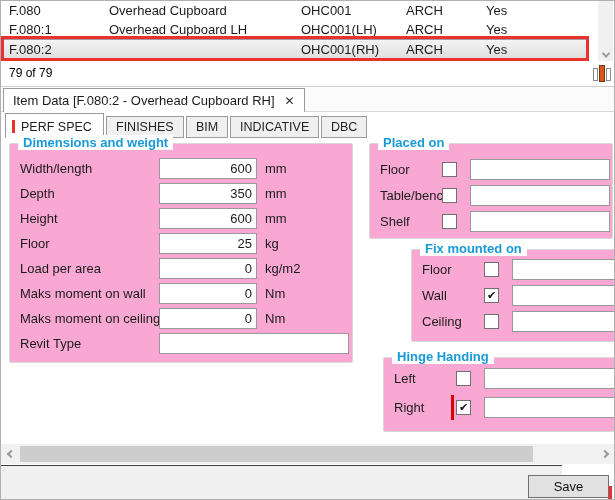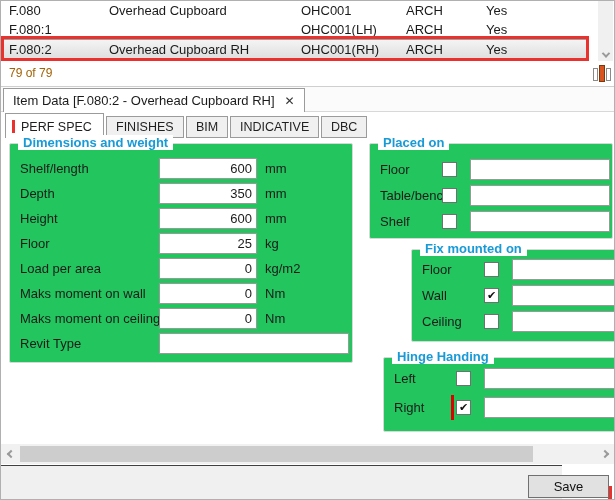--- a/index.html
+++ b/index.html
@@ -29,21 +29,21 @@
   .chv-down  { transform:rotate(45deg) translate(-1px,-1px); }
   .chv-left  { transform:rotate(135deg); }
   .chv-right { transform:rotate(-45deg); }
   
   .anno { position:absolute; border:3px solid #e9322e; pointer-events:none; }
   .anno1 { left:0; top:35px; width:588px; height:25px; }
   .anno2 { left:362px; top:348px; width:249px; height:89px; border-width:4px; }
   
   .status-bar { position:absolute; left:0; top:60px; width:613px; height:26px;
     background:#fff; border-bottom:1px solid #cfcfcf; }
-  .status-bar .count { position:absolute; left:8px; top:0; line-height:25px; font-size:12px; color:#a16207; }
+  .status-bar .count { position:absolute; left:8px; top:0; line-height:25px; font-size:12px; color:#000000; }
   .items-icon { position:absolute; left:592px; top:4px; width:18px; height:18px; cursor:pointer; }
   .items-icon i { position:absolute; display:block; }
   .items-icon .b1 { left:0;  top:3px; width:5px; height:13px; border:1px solid #8a8a8a; background:#fff; }
   .items-icon .b2 { left:6px; top:0;  width:6px; height:17px; border:1px solid #7a3a10; background:#d9531e; }
   .items-icon .b3 { left:13px; top:3px; width:5px; height:13px; border:1px solid #8a8a8a; background:#fff; }
   
   .doc-strip { position:absolute; left:0; top:86px; width:613px; height:25px;
     background:#fbfbfb; border-bottom:1px solid #d8d8d8; }
   .doc-tab { position:absolute; left:2px; top:1px; height:24px; min-width:268px;
     background:#fff; border:1px solid #9b9b9b; border-bottom:none;
@@ -52,21 +52,21 @@
   .doc-tab .close { margin-left:10px; font-size:12px; color:#333; cursor:pointer; line-height:1; }
   
   .sub-tabs { position:absolute; left:0; top:111px; width:613px; height:26px; background:#fff; }
   .stab { position:absolute; top:4px; height:22px; background:#f0f0f0;
     border:1px solid #9b9b9b; display:flex; align-items:center;
     padding:0 9px; font-size:12.5px; color:#1f1f1f; cursor:pointer; white-space:nowrap; }
   .stab.active { top:1px; height:26px; background:#fff; border-bottom:none; padding:0 11px 0 6px; }
   .stab .mark { display:inline-block; width:3px; height:13px; background:#e9322e; margin-right:6px; }
   
   .content { position:absolute; left:0; top:137px; width:613px; height:306px; background:#fff; }
-  .grp { position:absolute; border:1px solid #d8d8d8; border-radius:2px; background:#22c55e; }
+  .grp { position:absolute; border:1px solid #d8d8d8; border-radius:2px; background:#f9a8d4; }
   .grp-title { position:absolute; top:-9px; left:8px; background:#fff; padding:0 5px;
     color:#189ad6; font-weight:bold; font-size:13px; white-space:nowrap; }
   .frow { position:absolute; left:0; width:100%; }
   .frow .lbl { position:absolute; left:10px; top:0; line-height:21px; white-space:nowrap; }
   .fld { position:absolute; top:0; height:21px; border:1px solid #999; background:#fff;
     font-family:"Liberation Sans",sans-serif; font-size:13px; color:#1b1b1b; padding:0 4px; }
   .fld.num { left:149px; width:98px; text-align:right; }
   .fld.wide { left:149px; width:190px; }
   .unit { position:absolute; left:255px; top:0; line-height:21px; white-space:nowrap; }
   .cb { position:absolute; left:72px; top:3px; width:15px; height:15px; border:1px solid #707070;
@@ -97,27 +97,27 @@
   <div class="table-area" id="items-table">
       <div class="trow" style="top: 0px; padding-left: 20px;">
         <span class="cell c0">F.080</span>
         <span class="cell c1">Overhead Cupboard</span>
         <span class="cell c2">OHC001</span>
         <span class="cell c3">ARCH</span>
         <span class="cell c4">Yes</span>
       </div>
       <div class="trow" style="top: 19px;">
         <span class="cell c0">F.080:1</span>
+        <span class="cell c1">Overhead Cupboard LH</span>
         <span class="cell c2">OHC001(LH)</span>
         <span class="cell c3">ARCH</span>
         <span class="cell c4">Yes</span>
       </div>
       <div class="trow selected" style="top: 38px;">
         <span class="cell c0">F.080:2</span>
-        <span class="cell c1">Overhead Cupboard RH</span>
         <span class="cell c2">OHC001(RH)</span>
         <span class="cell c3">ARCH</span>
         <span class="cell c4">Yes</span>
       </div>
     </div>
   <div class="vscroll">
     <div class="btn">
       <span class="chv chv-down"></span>
     </div>
   </div>
@@ -155,21 +155,21 @@
       </div>
       <div class="stab" style="left: 320px;">
         <span>DBC</span>
       </div>
     </div>
 
   <div class="content">
     <div class="grp" style="left:8px; top:5px; width:344px; height:220px;" id="grp-dim">
       <span class="grp-title">Dimensions and weight</span>
     <div class="frow" style="top: 14px; height: 22px;">
-          <span class="lbl">Shelf/length</span>
+          <span class="lbl">Width/length</span>
           <input class="fld num" value="600" style="">
           <span class="unit">mm</span>
         </div>
         <div class="frow" style="top: 39px; height: 22px;">
           <span class="lbl">Depth</span>
           <input class="fld num" value="350" style="">
           <span class="unit">mm</span>
         </div>
         <div class="frow" style="top: 64px; height: 22px;">
           <span class="lbl">Height</span>

